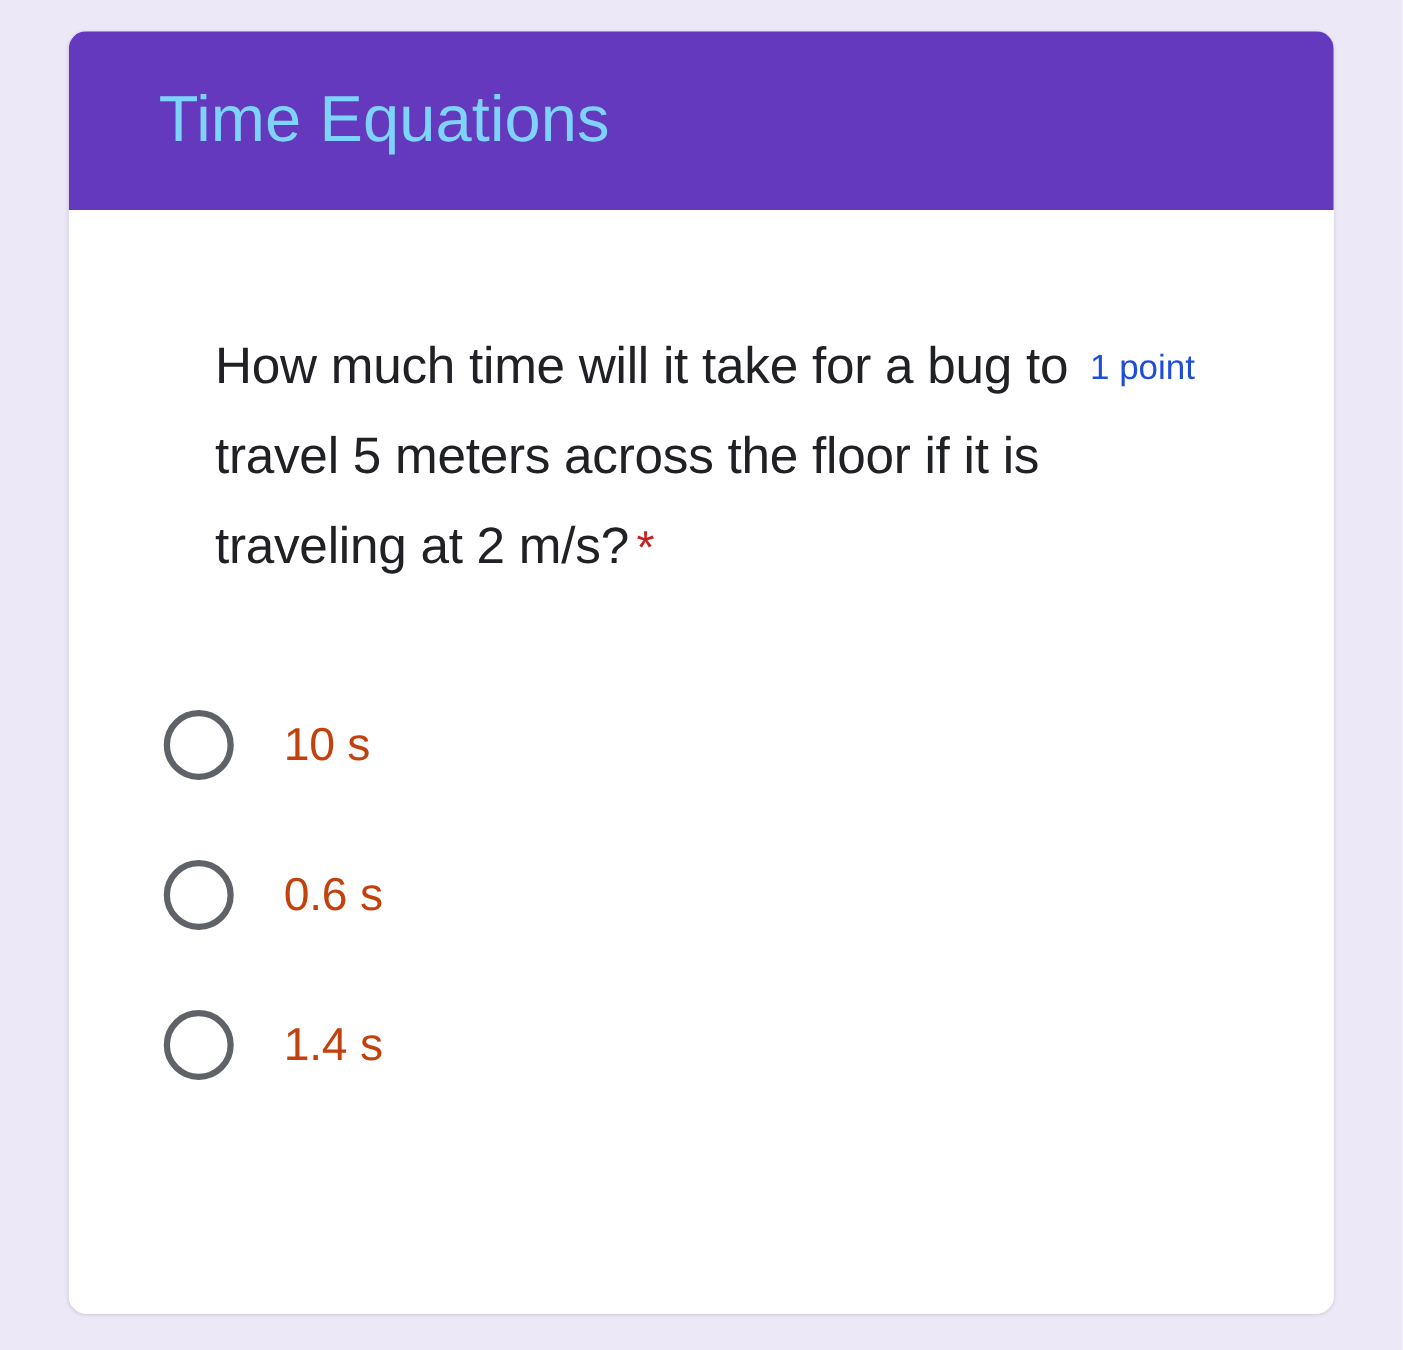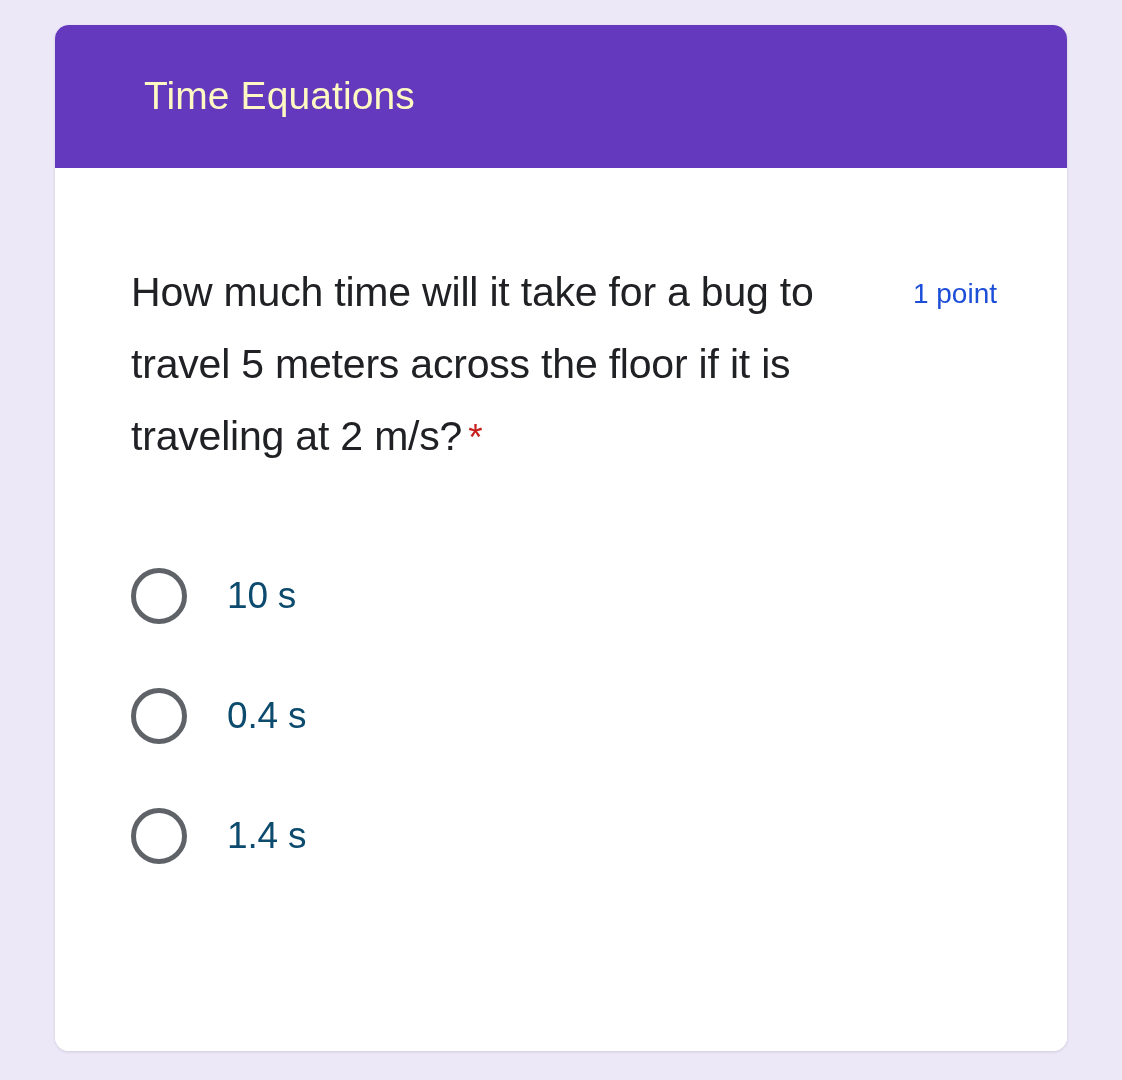--- a/index.html
+++ b/index.html
@@ -39,25 +39,25 @@
     left: 0;
     top: 0;
     width: 100%;
     height: 143px;
     background: #6439bd;
     box-sizing: border-box;
   }
 
   .form-title {
     position: absolute;
-    left: 89px;
+    left: 72px;
     top: 45px;
-    font-size: 39px;
+    font-size: 52px;
     line-height: 52px;
-    color: #fef9c3;
+    color: #7dd3fc;
     letter-spacing: 0.1px;
     white-space: nowrap;
   }
 
   .card-body {
     position: absolute;
     left: 0;
     top: 143px;
     width: 100%;
     height: 883px;
@@ -68,21 +68,21 @@
   .question-block {
     position: absolute;
     left: 76px;
     top: 88px;
     width: 870px;
   }
 
   .question-row {
     display: flex;
     align-items: flex-start;
-    justify-content: space-between;
+    justify-content: center;
   }
 
   .question-text {
     font-size: 41px;
     line-height: 72px;
     color: #202124;
     width: 700px;
     letter-spacing: -0.2px;
     word-wrap: break-word;
   }
@@ -122,21 +122,21 @@
     border: 5px solid #5f6368;
     border-radius: 50%;
     box-sizing: border-box;
     background: #ffffff;
   }
 
   .option-label {
     margin-left: 40px;
     font-size: 37px;
     line-height: 44px;
-    color: #0c4a6e;
+    color: #c2410c;
     letter-spacing: -0.2px;
     white-space: nowrap;
   }
 </style>
 </head>
 <body>
 
 <div class="page">
 
   <div class="form-card">
@@ -158,21 +158,21 @@
 
       <div class="options-list">
 
         <div class="option-row">
           <div class="radio-outer"></div>
           <div class="option-label">10 s</div>
         </div>
 
         <div class="option-row">
           <div class="radio-outer"></div>
-          <div class="option-label">0.4 s</div>
+          <div class="option-label">0.6 s</div>
         </div>
 
 
         <div class="option-row">
           <div class="radio-outer"></div>
           <div class="option-label">1.4 s</div>
         </div>
 
       </div>
 

